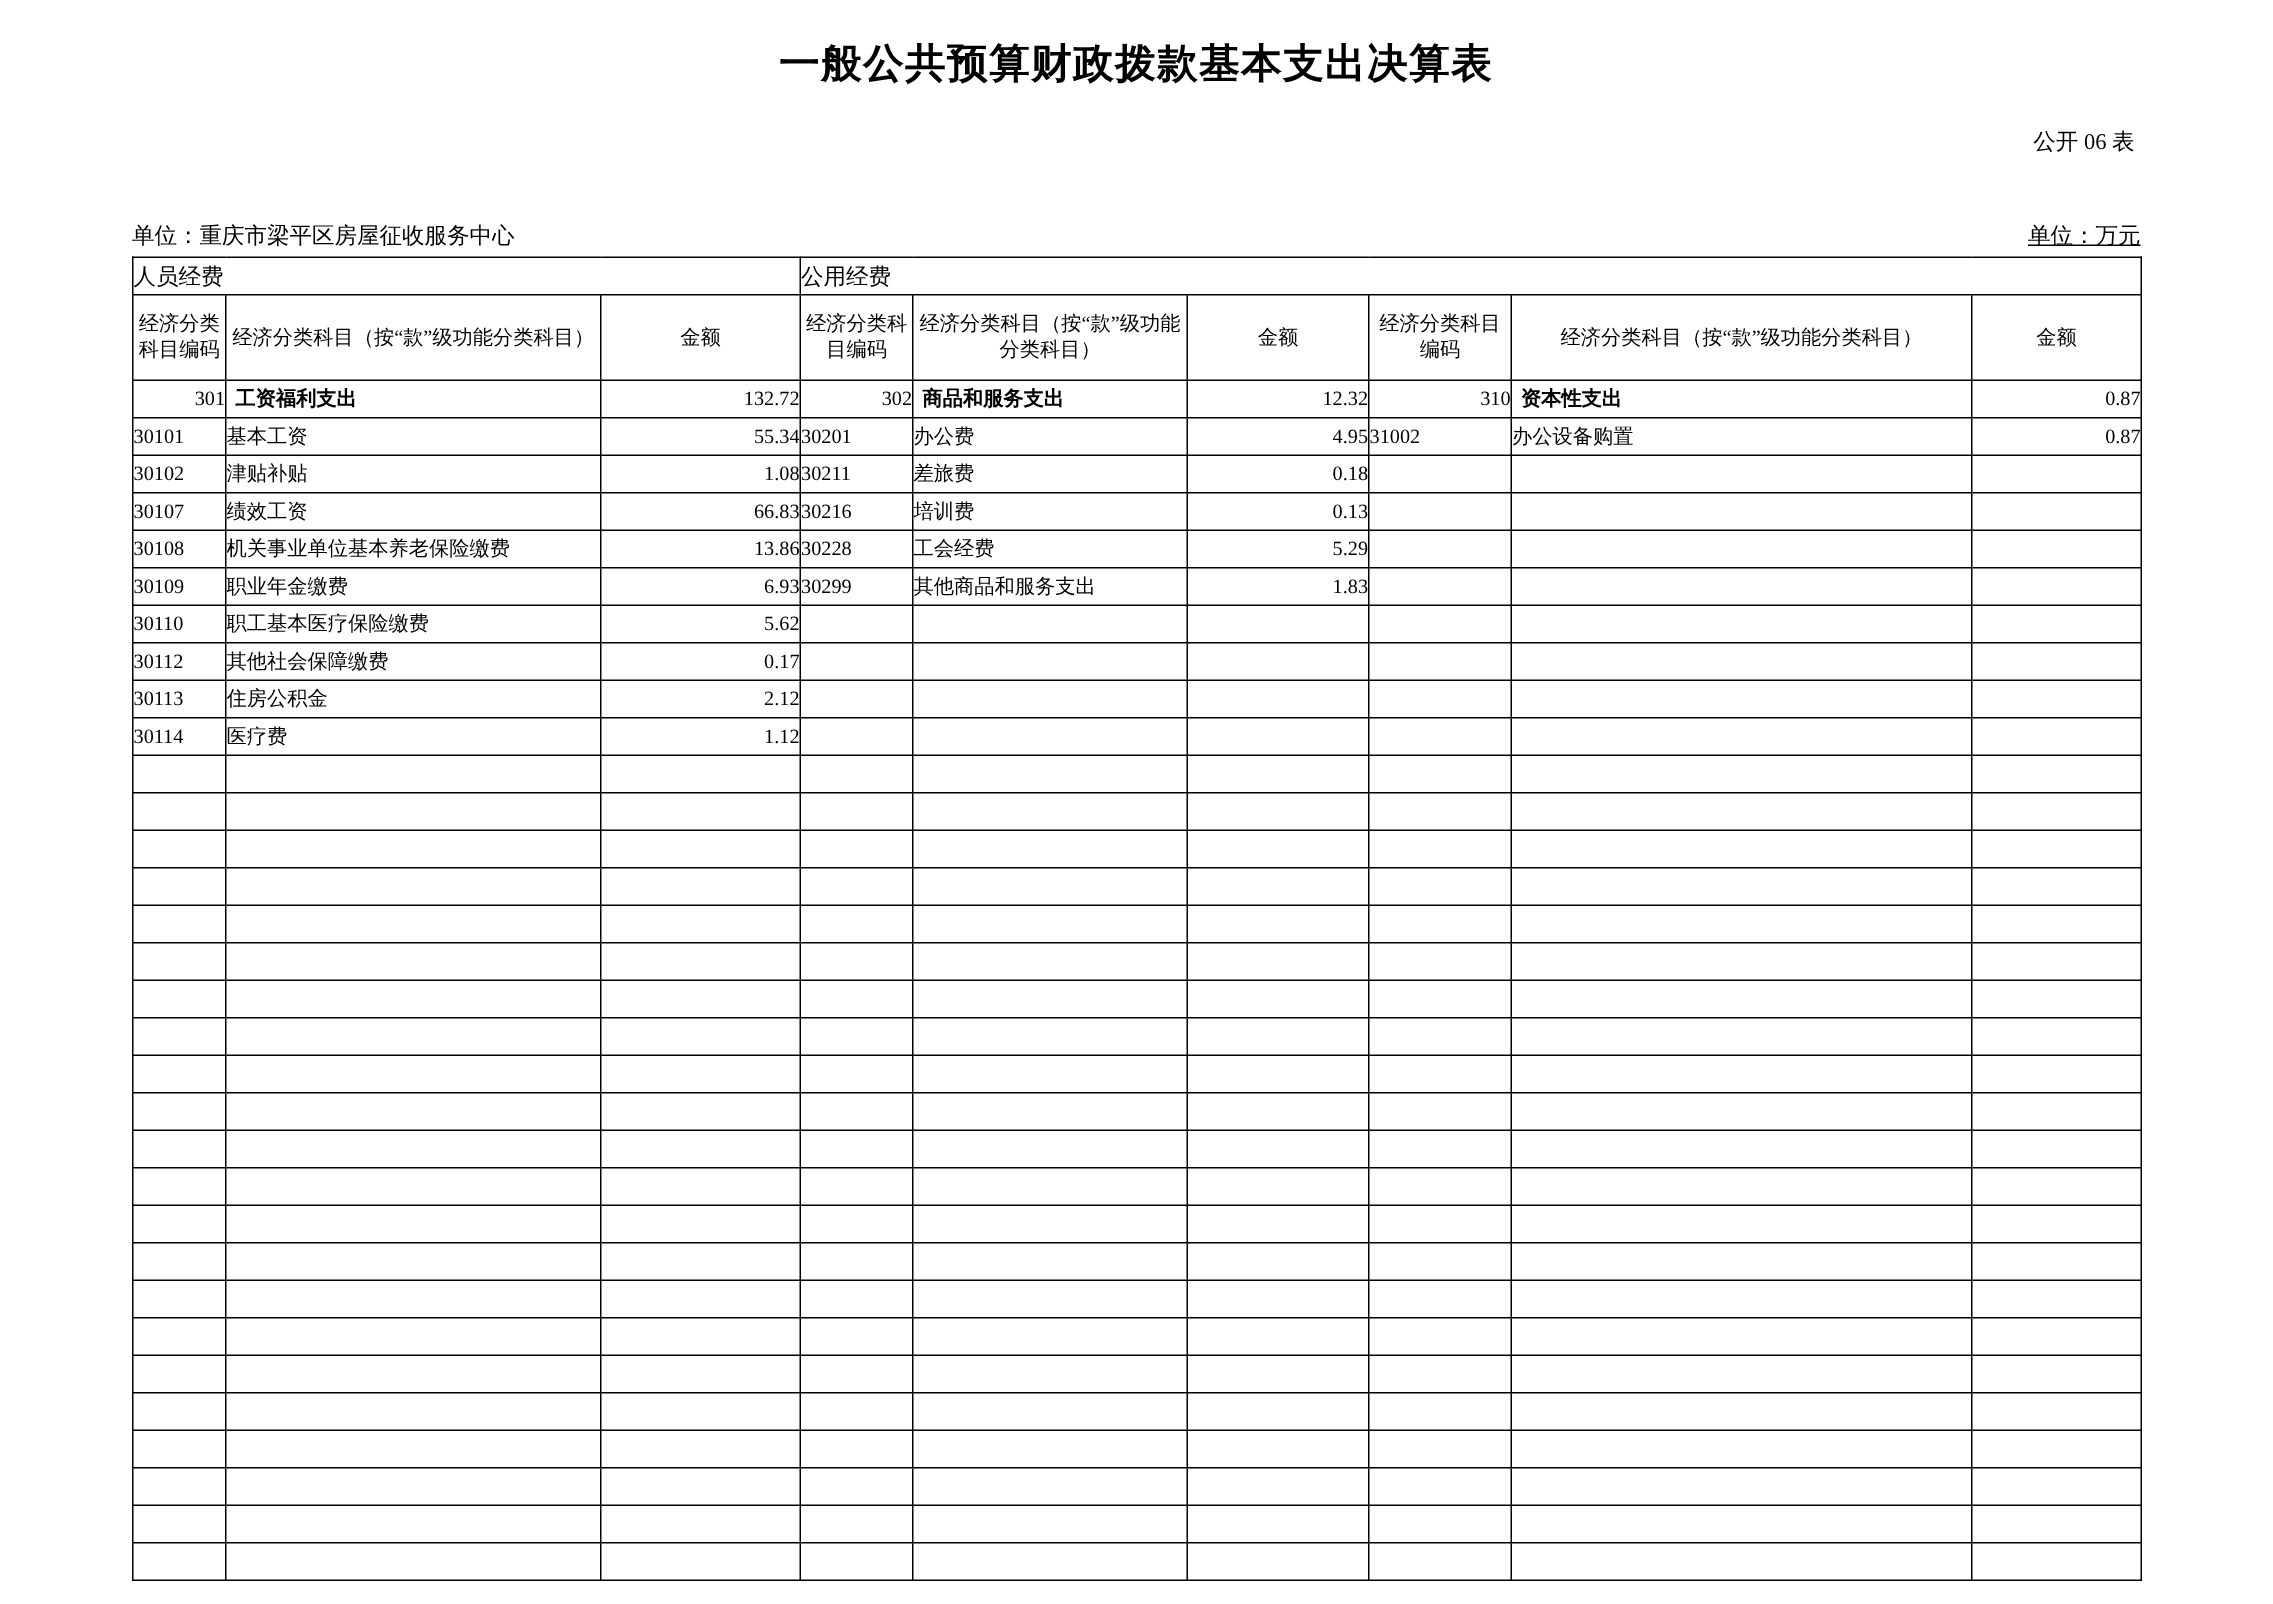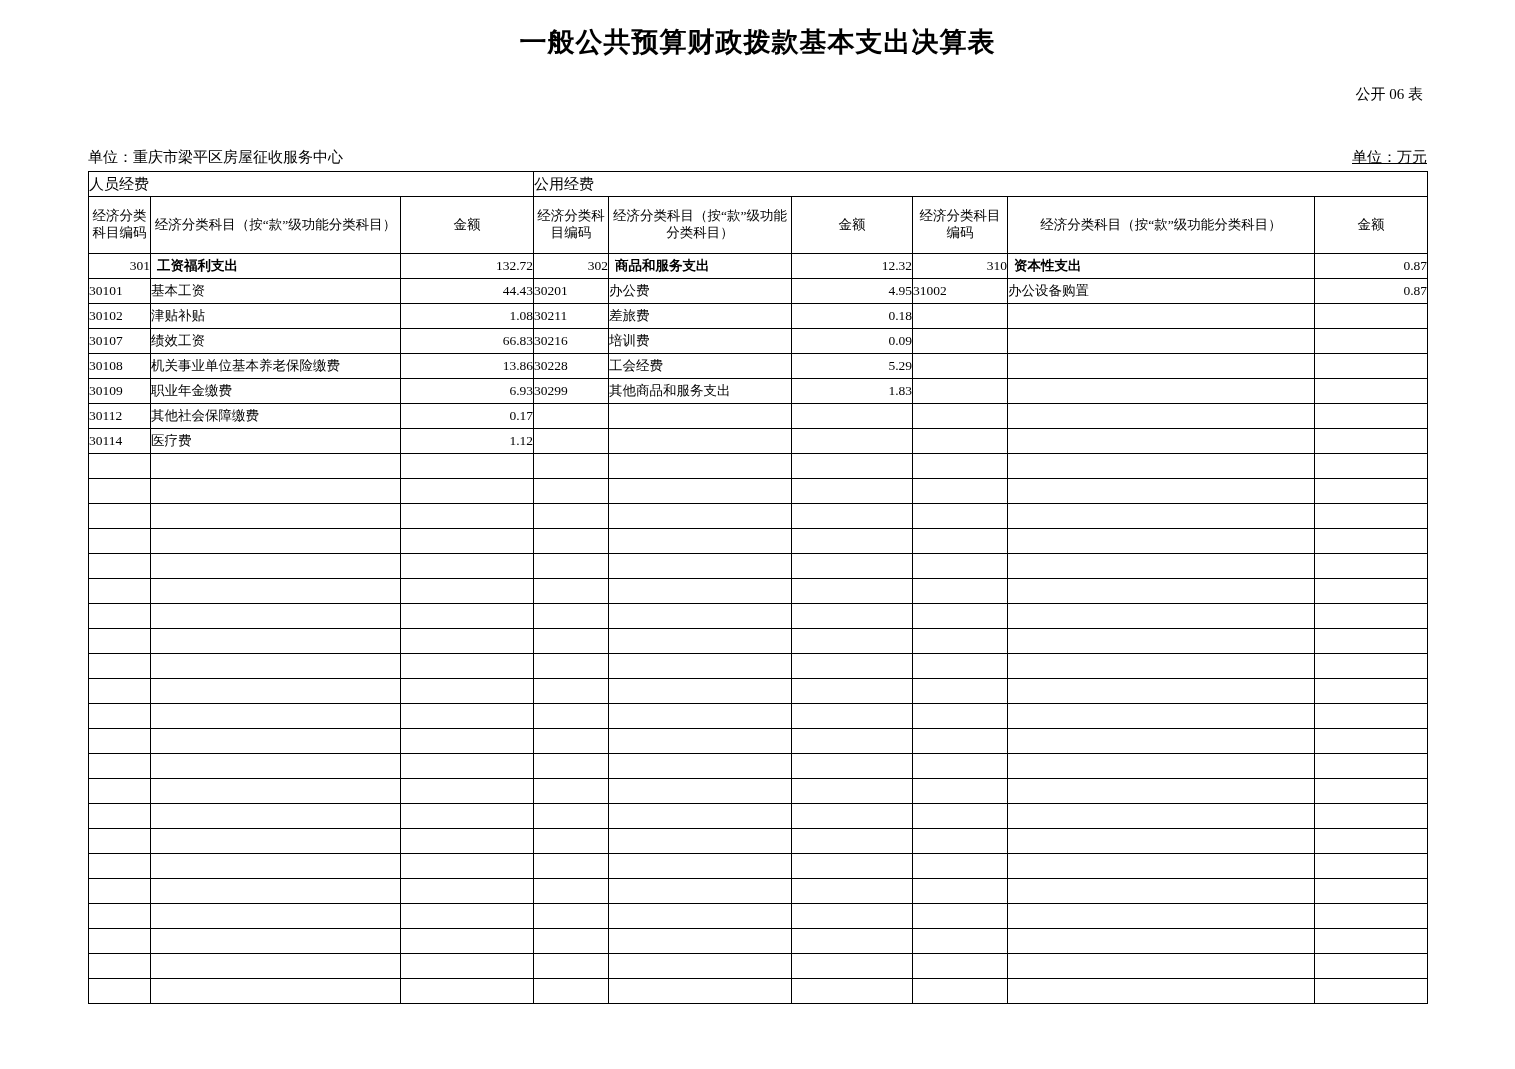--- a/index.html
+++ b/index.html
@@ -148,21 +148,21 @@
           <td class="cell code bold">302</td>
           <td class="cell name lvl0">商品和服务支出</td>
           <td class="cell amt bold">12.32</td>
           <td class="cell code bold">310</td>
           <td class="cell name lvl0">资本性支出</td>
           <td class="cell amt bold">0.87</td>
         </tr>
         <tr>
           <td class="cell code">30101</td>
           <td class="cell name">基本工资</td>
-          <td class="cell amt">44.43</td>
+          <td class="cell amt">55.34</td>
           <td class="cell code">30201</td>
           <td class="cell name">办公费</td>
           <td class="cell amt">4.95</td>
           <td class="cell code">31002</td>
           <td class="cell name">办公设备购置</td>
           <td class="cell amt">0.87</td>
         </tr>
         <tr>
           <td class="cell code">30102</td>
           <td class="cell name">津贴补贴</td>
@@ -173,21 +173,21 @@
           <td class="cell code"></td>
           <td class="cell name"></td>
           <td class="cell amt"></td>
         </tr>
         <tr>
           <td class="cell code">30107</td>
           <td class="cell name">绩效工资</td>
           <td class="cell amt">66.83</td>
           <td class="cell code">30216</td>
           <td class="cell name">培训费</td>
-          <td class="cell amt">0.09</td>
+          <td class="cell amt">0.13</td>
           <td class="cell code"></td>
           <td class="cell name"></td>
           <td class="cell amt"></td>
         </tr>
         <tr>
           <td class="cell code">30108</td>
           <td class="cell name">机关事业单位基本养老保险缴费</td>
           <td class="cell amt">13.86</td>
           <td class="cell code">30228</td>
           <td class="cell name">工会经费</td>
@@ -201,31 +201,53 @@
           <td class="cell name">职业年金缴费</td>
           <td class="cell amt">6.93</td>
           <td class="cell code">30299</td>
           <td class="cell name">其他商品和服务支出</td>
           <td class="cell amt">1.83</td>
           <td class="cell code"></td>
           <td class="cell name"></td>
           <td class="cell amt"></td>
         </tr>
         <tr>
+          <td class="cell code">30110</td>
+          <td class="cell name">职工基本医疗保险缴费</td>
+          <td class="cell amt">5.62</td>
+          <td class="cell code"></td>
+          <td class="cell name"></td>
+          <td class="cell amt"></td>
+          <td class="cell code"></td>
+          <td class="cell name"></td>
+          <td class="cell amt"></td>
+        </tr>
+        <tr>
           <td class="cell code">30112</td>
           <td class="cell name">其他社会保障缴费</td>
           <td class="cell amt">0.17</td>
           <td class="cell code"></td>
           <td class="cell name"></td>
           <td class="cell amt"></td>
           <td class="cell code"></td>
           <td class="cell name"></td>
           <td class="cell amt"></td>
         </tr>
         <tr>
+          <td class="cell code">30113</td>
+          <td class="cell name">住房公积金</td>
+          <td class="cell amt">2.12</td>
+          <td class="cell code"></td>
+          <td class="cell name"></td>
+          <td class="cell amt"></td>
+          <td class="cell code"></td>
+          <td class="cell name"></td>
+          <td class="cell amt"></td>
+        </tr>
+        <tr>
           <td class="cell code">30114</td>
           <td class="cell name">医疗费</td>
           <td class="cell amt">1.12</td>
           <td class="cell code"></td>
           <td class="cell name"></td>
           <td class="cell amt"></td>
           <td class="cell code"></td>
           <td class="cell name"></td>
           <td class="cell amt"></td>
         </tr>

